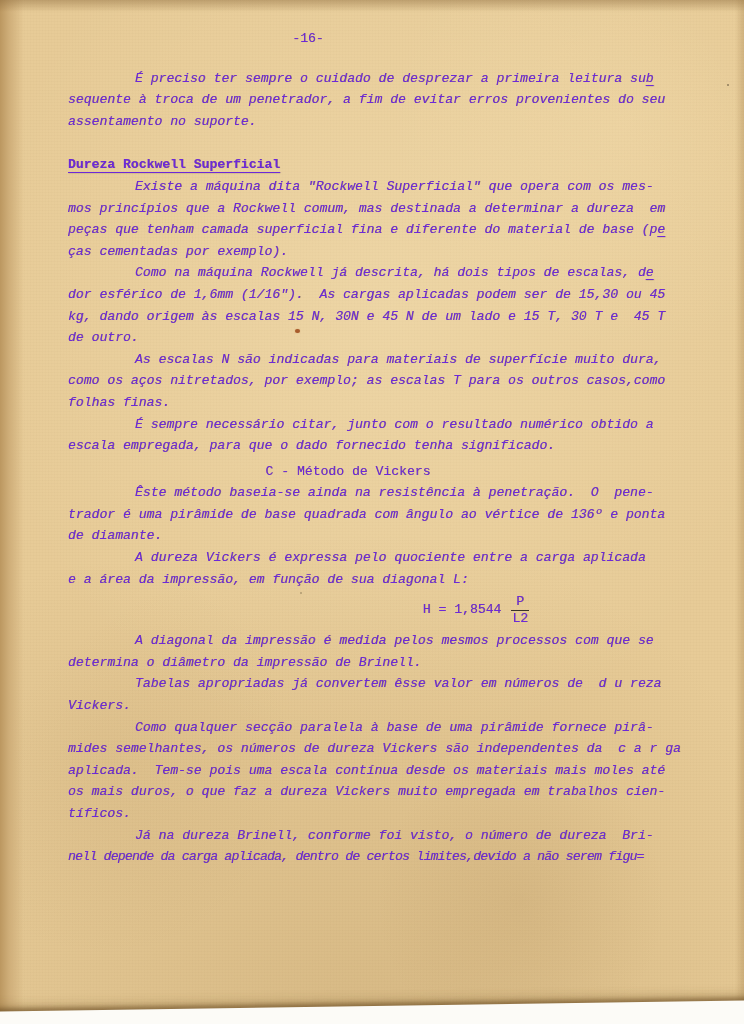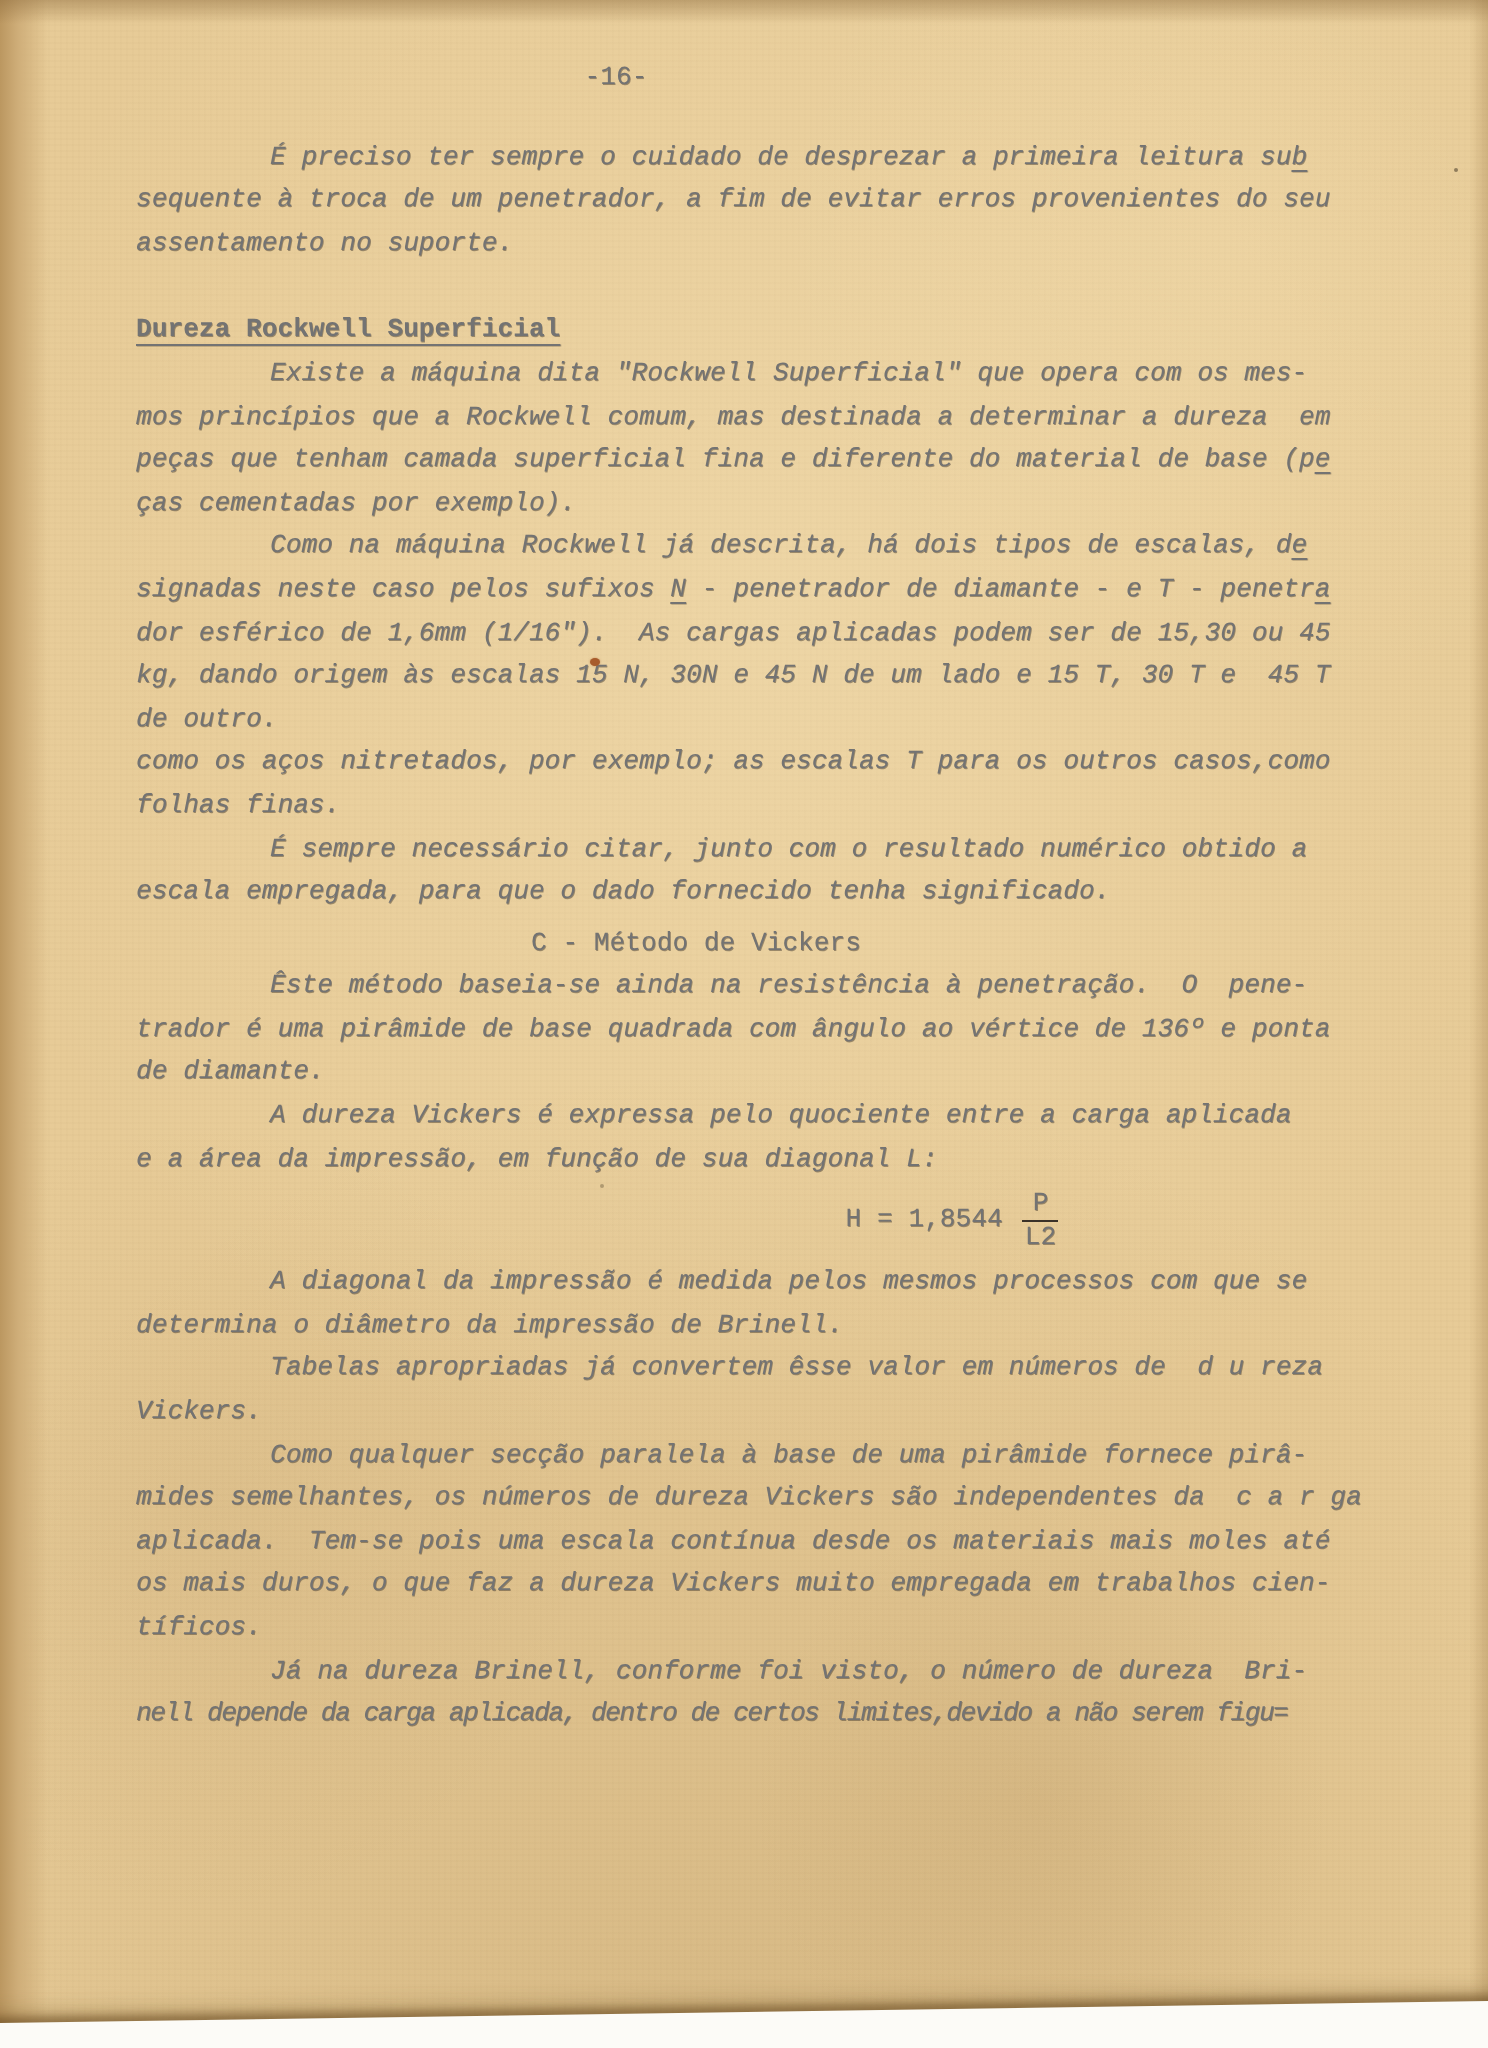--- a/index.html
+++ b/index.html
@@ -27,21 +27,21 @@
   .edge-right{position:absolute;right:0;top:0;bottom:0;width:9px;
     background:linear-gradient(270deg,rgba(150,115,65,.30),rgba(150,115,65,0));}
   .scan-strip{
     position:absolute;left:-14px;right:-14px;top:1006px;height:40px;
     background:#fcfbf7;
     transform:rotate(-0.85deg);
     box-shadow:0 -3px 4px rgba(100,70,30,.55), 0 -7px 9px rgba(120,90,45,.25);
   }
   .textblock{
     position:absolute;left:68px;top:28px;width:616px;
-    font-size:13.1px;line-height:21.6px;color:#737373;
+    font-size:13.1px;line-height:21.6px;color:#6d28d9;
     text-shadow:0.35px 0.25px 0 rgba(58,49,40,.45);
   }
   .pageno{text-align:center;padding-right:136px;height:21.6px;white-space:pre;margin-bottom:18px;}
   .para{margin:0;}
   .line{white-space:pre;height:21.6px;font-style:italic;}
   .indent{text-indent:67px;}
   .tight{letter-spacing:-0.75px;}
   .u{text-decoration:underline;text-underline-offset:3px;text-decoration-thickness:1.2px;}
   .heading{
     margin-top:22px;height:21.6px;white-space:pre;
@@ -76,26 +76,26 @@
       </div>
       <div class="heading">Dureza Rockwell Superficial</div>
       <div class="para">
         <div class="line indent">Existe a máquina dita "Rockwell Superficial" que opera com os mes-</div>
         <div class="line">mos princípios que a Rockwell comum, mas destinada a determinar a dureza  em</div>
         <div class="line">peças que tenham camada superficial fina e diferente do material de base (p<span class="u">e</span></div>
         <div class="line">ças cementadas por exemplo).</div>
       </div>
       <div class="para">
         <div class="line indent">Como na máquina Rockwell já descrita, há dois tipos de escalas, d<span class="u">e</span></div>
-        <div class="line">signadas neste caso pelos sufixos <span class="u">N</span> - penetrador de diamante - e T - penetr<span class="u">a</span></div>
         <div class="line">dor esférico de 1,6mm (1/16").  As cargas aplicadas podem ser de 15,30 ou 45</div>
         <div class="line">kg, dando origem às escalas 15 N, 30N e 45 N de um lado e 15 T, 30 T e  45 T</div>
         <div class="line">de outro.</div>
       </div>
       <div class="para">
+        <div class="line indent">As escalas N são indicadas para materiais de superfície muito dura,</div>
         <div class="line">como os aços nitretados, por exemplo; as escalas T para os outros casos,como</div>
         <div class="line">folhas finas.</div>
       </div>
       <div class="para">
         <div class="line indent">É sempre necessário citar, junto com o resultado numérico obtido a</div>
         <div class="line">escala empregada, para que o dado fornecido tenha significado.</div>
       </div>
       <div class="centered">C - Método de Vickers</div>
       <div class="para">
         <div class="line indent">Êste método baseia-se ainda na resistência à penetração.  O  pene-</div>

